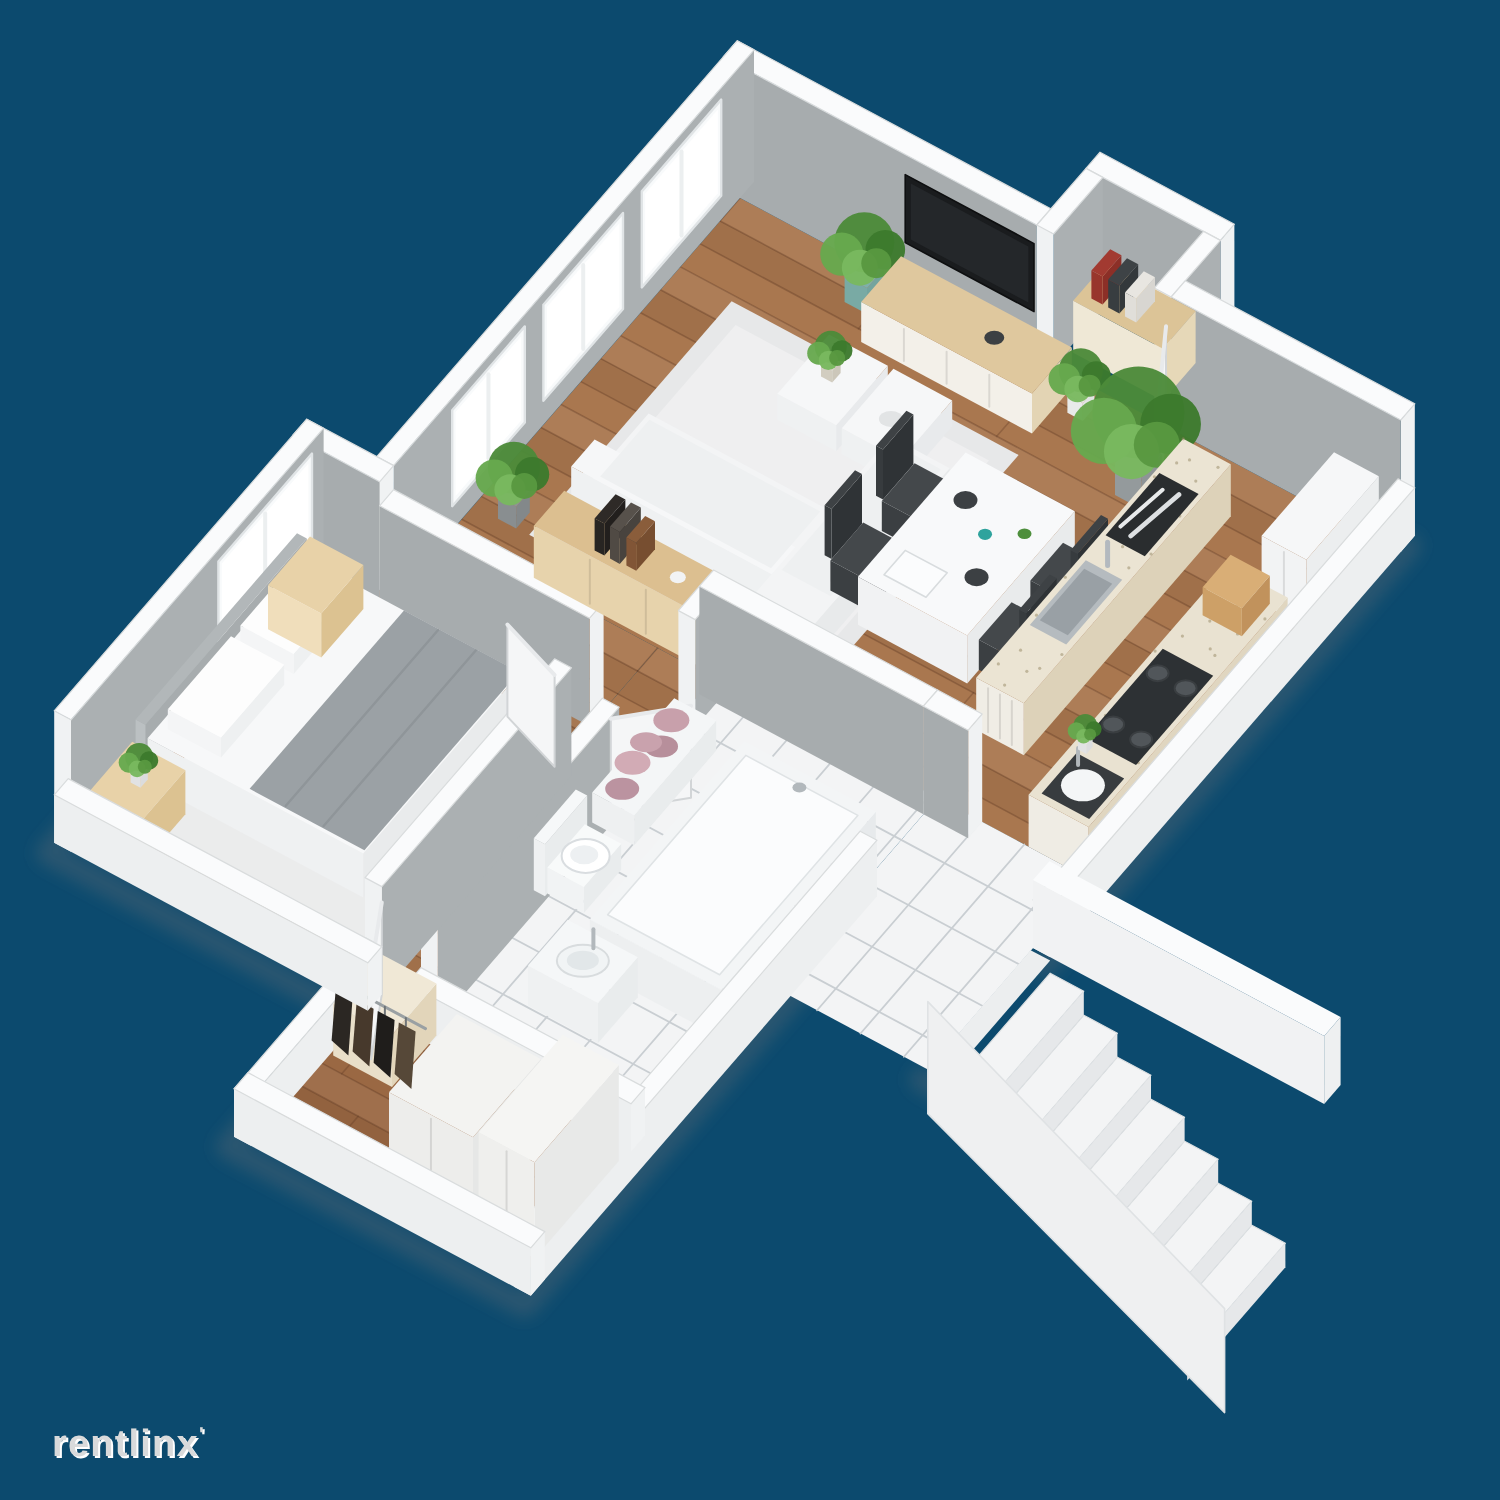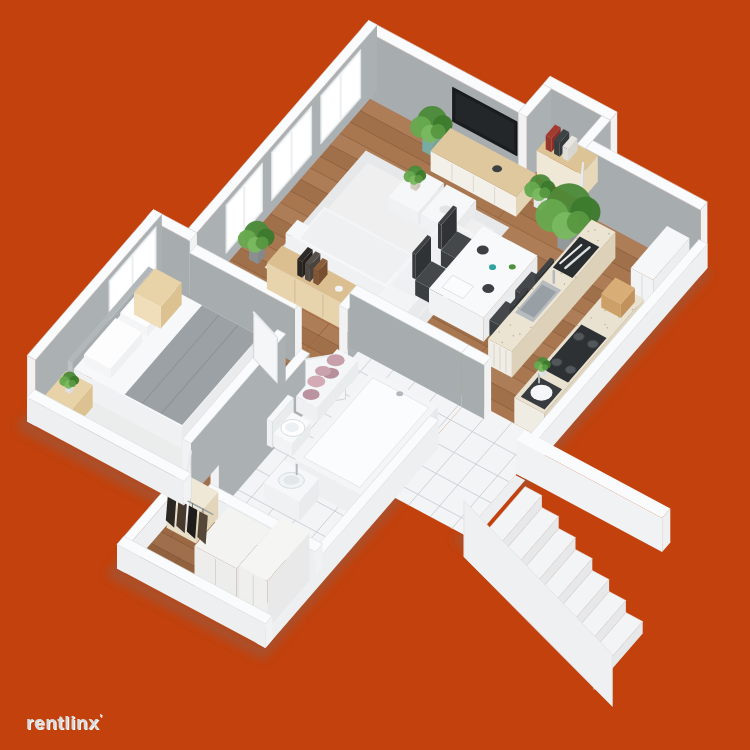--- a/index.html
+++ b/index.html
@@ -1,16 +1,16 @@
 <!DOCTYPE html>
 <html><head>
 <meta charset="utf-8">
 <style>
   html,body{margin:0;padding:0;background:#ffffff;}
-  .stage{position:relative;width:750px;height:750px;background:#c2410c;overflow:hidden;
+  .stage{position:relative;width:750px;height:750px;background:#0c4a6e;overflow:hidden;
          font-family:"Liberation Sans",sans-serif;}
   #scene{position:absolute;left:0;top:0;}
   .watermark{position:absolute;left:26px;top:712px;font-size:19px;font-weight:bold;
              color:#d9dadb;letter-spacing:.6px;text-shadow:1px 1px 0 #ffffff;}
   .watermark .tm{font-size:10px;vertical-align:super;}
 </style>
 </head>
 <body>
 
 <div class="stage">

